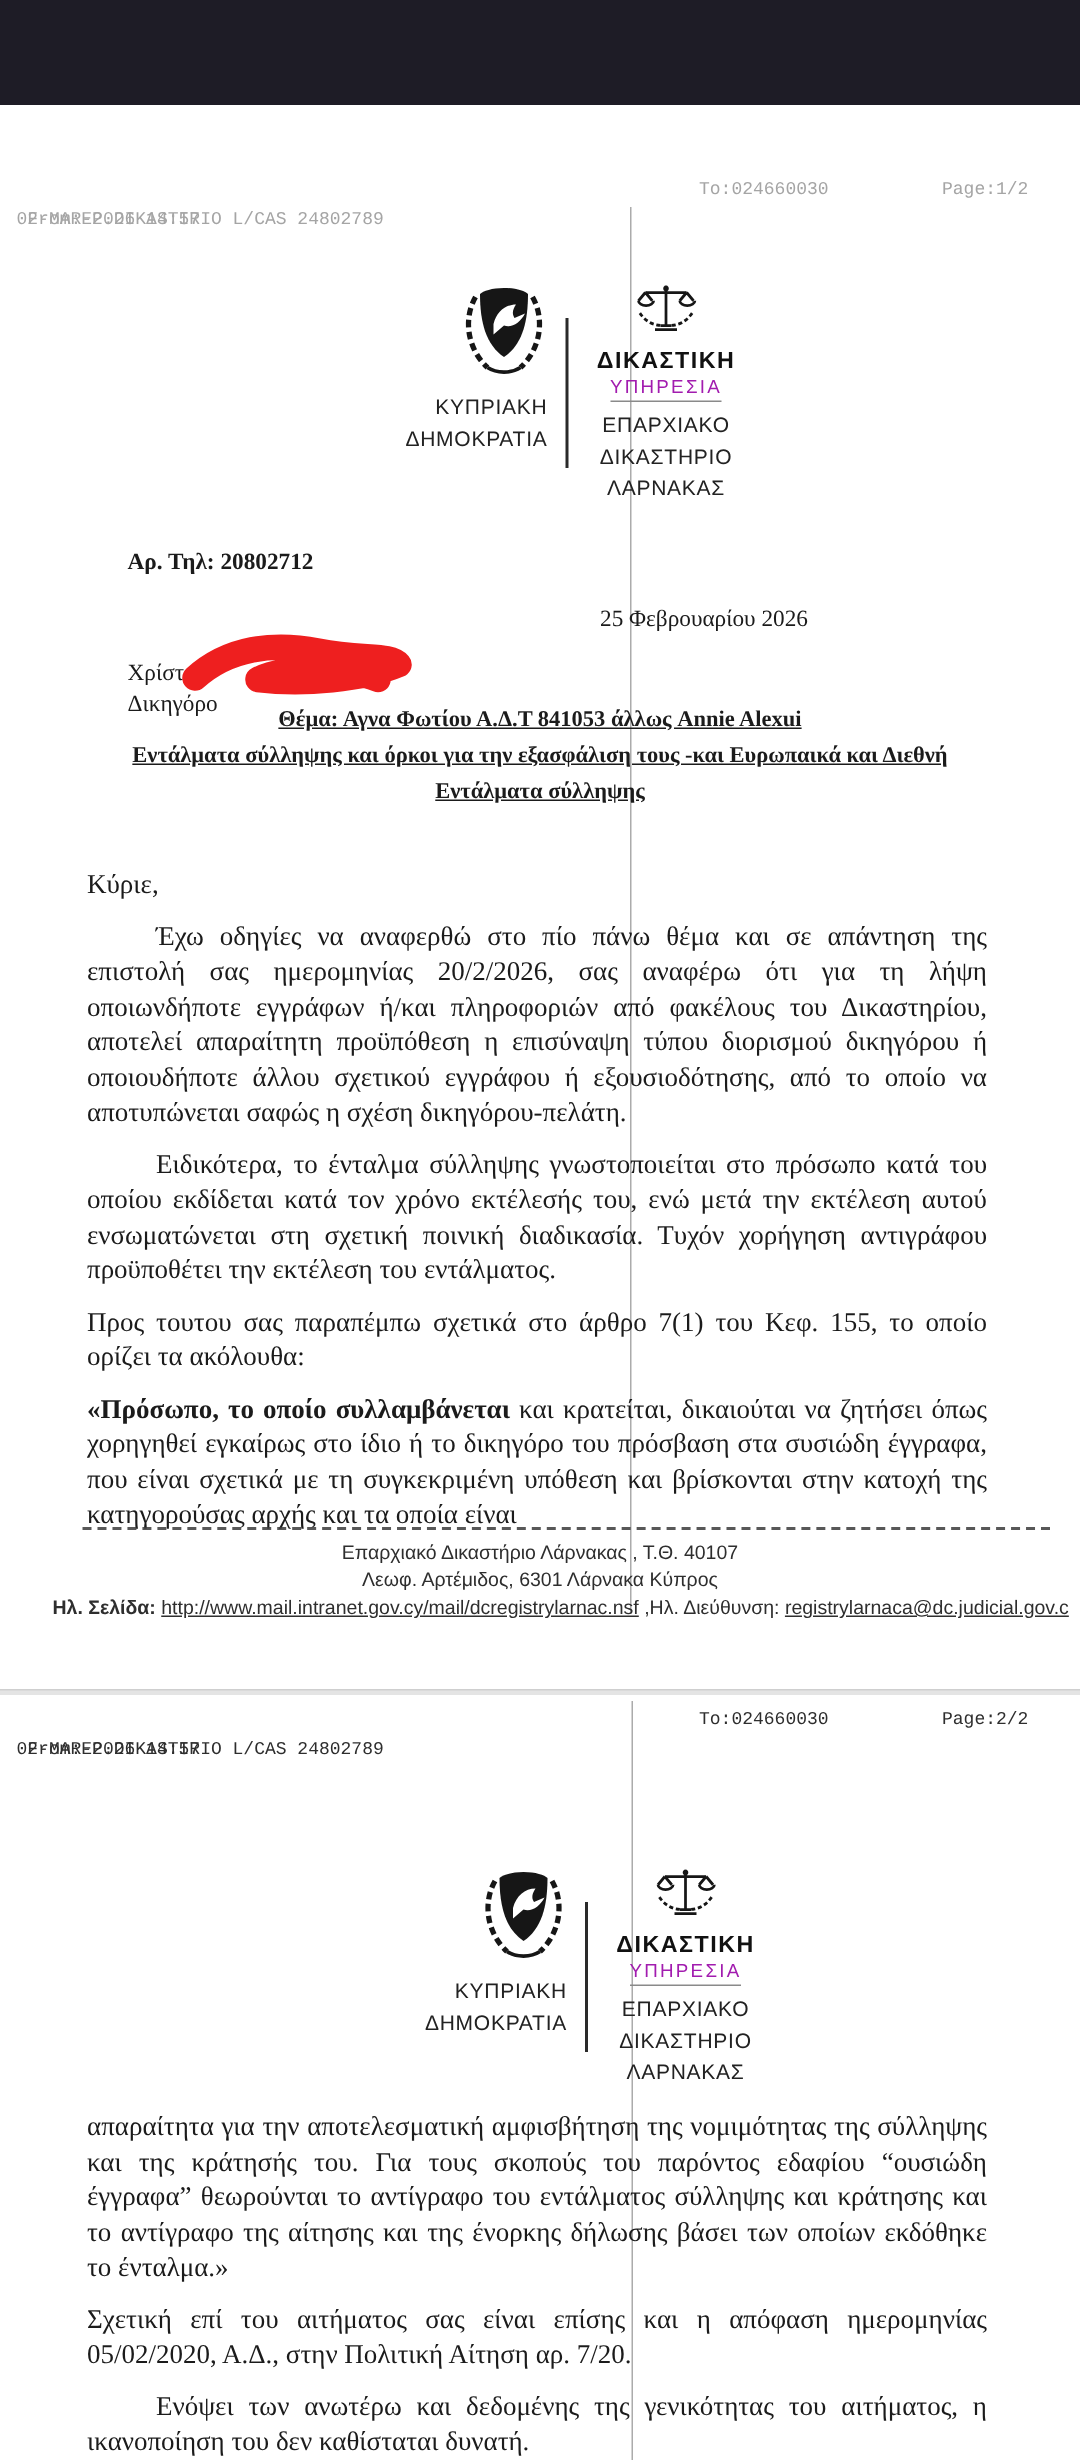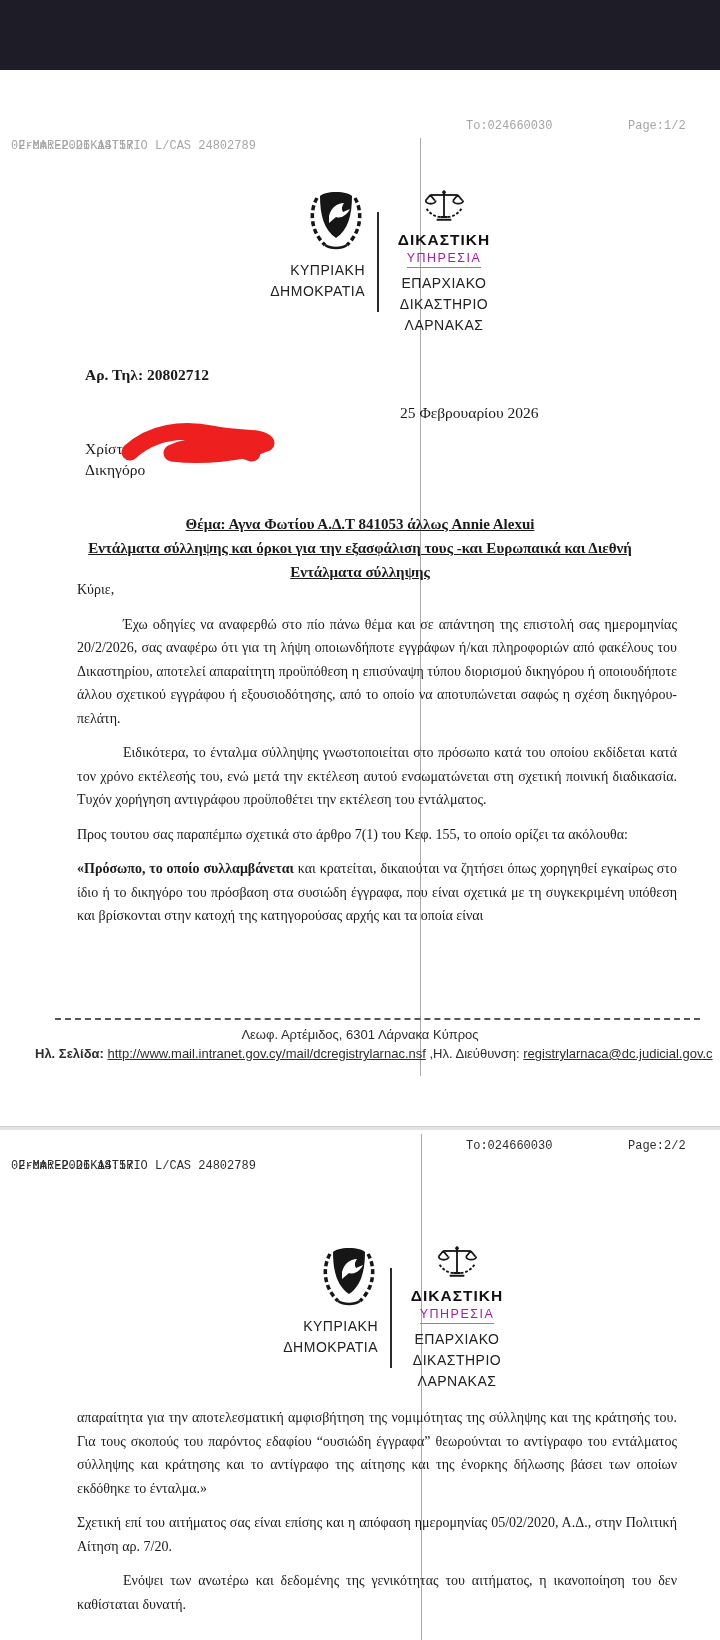--- a/index.html
+++ b/index.html
@@ -29,24 +29,24 @@
                font-size:15.5px;letter-spacing:1px;color:#111;line-height:17px;margin-top:2px;}
   .lh-service2{font-family:"Liberation Sans","DejaVu Sans",sans-serif;font-size:12.5px;
                letter-spacing:1.5px;color:#a21caf;line-height:15px;display:inline-block;
                border-bottom:1px solid #8a8a8a;padding-bottom:1px;margin-bottom:5px;}
   .coat{margin-bottom:4px;}
   .scales{margin-bottom:1px;}
   .ref-phone{position:absolute;left:85px;top:366px;font-weight:bold;font-size:15.5px;}
   .letter-date{position:absolute;left:400px;top:404px;width:256px;text-align:left;font-size:15.5px;}
   .recipient{position:absolute;left:85px;top:438px;font-size:15.5px;line-height:21px;}
   .redaction{position:absolute;left:120px;top:422px;}
-  .subject{position:absolute;left:50px;top:512px;width:620px;text-align:center;
+  .subject{position:absolute;left:50px;top:468px;width:620px;text-align:center;
            font-weight:bold;font-size:15px;line-height:24px;}
   .subject div{text-decoration:underline;}
-  .body-col{position:absolute;left:77px;width:600px;font-size:14px;line-height:23.5px;}
+  .body-col{position:absolute;left:58px;width:600px;font-size:18px;line-height:23.5px;}
   .col1{top:578px;}
   .col2{top:1406px;}
   .body-col p{margin:0 0 11px 0;text-align:justify;}
   .salutation{text-align:left !important;}
   .indent{text-indent:46px;}
   .bold{font-weight:bold;}
   .footer-rule{position:absolute;left:55px;top:1018px;width:645px;height:0;
                border-top:2px dashed #3c3c3c;opacity:.85;}
   .footer{position:absolute;left:0;top:1026px;width:720px;text-align:center;
           font-family:"Liberation Sans","DejaVu Sans",sans-serif;font-size:13px;
@@ -126,20 +126,21 @@
   <div class="body-col col1">
     <p class="salutation">Κύριε,</p>
     <p class="indent">Έχω οδηγίες να αναφερθώ στο πίο πάνω θέμα και σε απάντηση της επιστολή σας ημερομηνίας 20/2/2026, σας αναφέρω ότι για τη λήψη οποιωνδήποτε εγγράφων ή/και πληροφοριών από φακέλους του Δικαστηρίου, αποτελεί απαραίτητη προϋπόθεση η επισύναψη τύπου διορισμού δικηγόρου ή οποιουδήποτε άλλου σχετικού εγγράφου ή εξουσιοδότησης, από το οποίο να αποτυπώνεται σαφώς η σχέση δικηγόρου-πελάτη.</p>
     <p class="indent">Ειδικότερα, το ένταλμα σύλληψης γνωστοποιείται στο πρόσωπο κατά του οποίου εκδίδεται κατά τον χρόνο εκτέλεσής του, ενώ μετά την εκτέλεση αυτού ενσωματώνεται στη σχετική ποινική διαδικασία. Τυχόν χορήγηση αντιγράφου προϋποθέτει την εκτέλεση του εντάλματος.</p>
     <p>Προς τουτου σας παραπέμπω σχετικά στο άρθρο 7(1) του Κεφ. 155, το οποίο ορίζει τα ακόλουθα:</p>
     <p><span class="bold">«Πρόσωπο, το οποίο συλλαμβάνεται</span><span> και κρατείται, δικαιούται να ζητήσει όπως χορηγηθεί εγκαίρως στο ίδιο ή το δικηγόρο του πρόσβαση στα συσιώδη έγγραφα, που είναι σχετικά με τη συγκεκριμένη υπόθεση και βρίσκονται στην κατοχή της κατηγορούσας αρχής και τα οποία είναι</span></p>
   </div>
 
   <div class="footer-rule"></div>
   <div class="footer">
+    <div>Επαρχιακό Δικαστήριο Λάρνακας , Τ.Θ. 40107</div>
     <div>Λεωφ. Αρτέμιδος,  6301 Λάρνακα Κύπρος</div>
     <div class="footer-line3">
       <span class="f3label">Ηλ. Σελίδα:</span>
       <span class="f3link">http://www.mail.intranet.gov.cy/mail/dcregistrylarnac.nsf</span><span> ,Ηλ. Διεύθυνση: </span><span class="f3link">registrylarnaca@dc.judicial.gov.c</span>
     </div>
   </div>
 
   <div class="page-split"></div>
 
   <div class="fax-header fh2">

